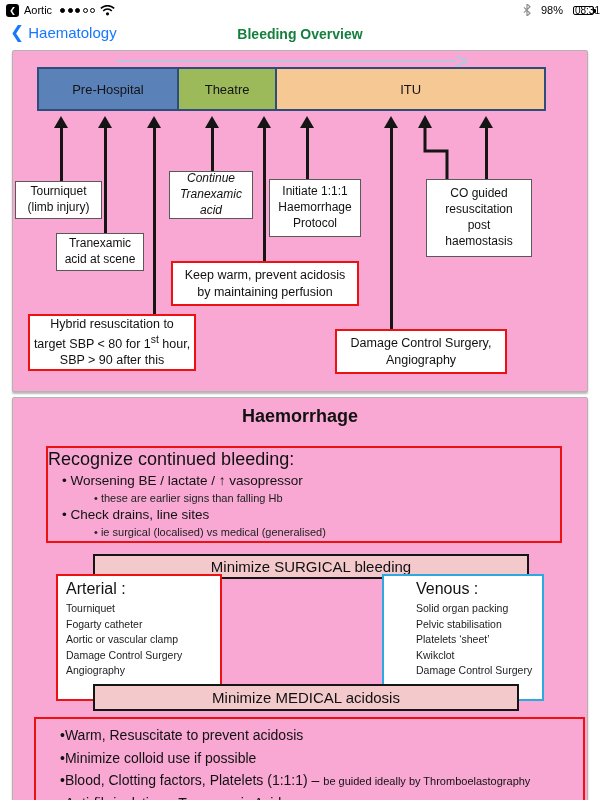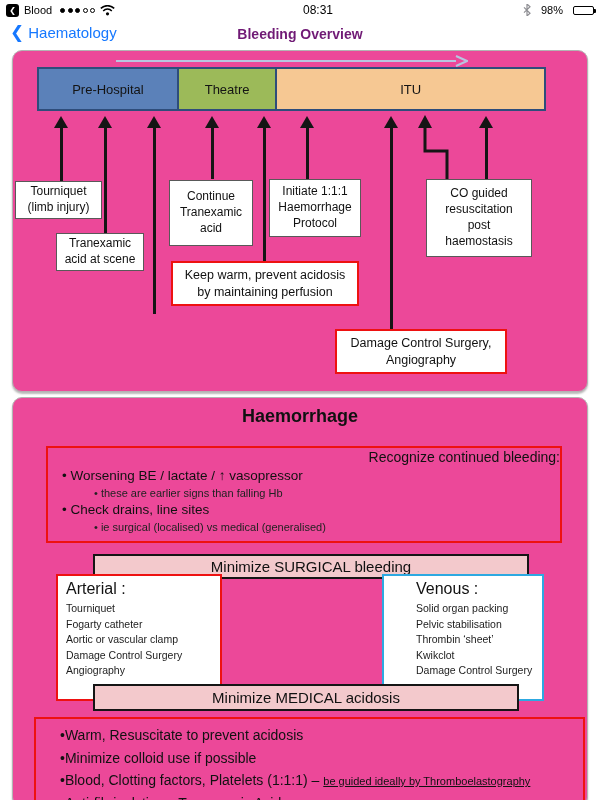--- a/index.html
+++ b/index.html
@@ -8,36 +8,36 @@
 
   
   .statusbar { position:absolute; left:0; top:0; width:600px; height:20px;
                display:flex; align-items:center; padding:0 6px; font-size:11px; color:#000; }
   .sb-left { display:flex; align-items:center; gap:5px; }
   .sb-backapp { width:13px; height:13px; background:#000; border-radius:3px; color:#fff;
                 font-size:8px; display:flex; align-items:center; justify-content:center; }
   .sig { display:flex; align-items:center; gap:2.5px; margin-left:3px; }
   .sig i { width:5px; height:5px; border-radius:50%; border:1px solid #000; display:inline-block; }
   .sig i.f { background:#000; }
-  .sb-time { position:absolute; left:0; right:0; text-align:center; font-size:12px;margin-left:36px; }
+  .sb-time { position:absolute; left:0; right:0; text-align:right; font-size:10px;margin-left:36px; }
   .sb-right { margin-left:auto; display:flex; align-items:center; gap:10px; z-index:2; }
   .batt { position:relative; width:21px; height:9px; border:1px solid #000; border-radius:2px; padding:1px; }
   .batt .fill { height:100%; width:88%; background:#000; border-radius:1px; }
   .batt .tip { position:absolute; right:-3px; top:2.5px; width:2px; height:4px; background:#000; border-radius:0 1px 1px 0; }
 
   
   .navbar { position:absolute; left:0; top:20px; width:600px; height:28px; background:#fff; }
   .nav-back { position:absolute; left:10px; top:4px; display:flex; align-items:center; gap:4px;
               color:#1678ff; font-size:15px; cursor:pointer; }
   .nav-back .chev { font-size:17px; line-height:1; }
   .nav-title { position:absolute; left:0; right:0; top:6px; text-align:center;
-               font-size:14px; font-weight:bold; color:#701a75; }
-
-  
-  .card { position:absolute; background:#ec4899; border:1.5px solid #b3b3b3; border-radius:10px;
+               font-size:14px; font-weight:bold; color:#15803d; }
+
+  
+  .card { position:absolute; background:#f9a8d4; border:1.5px solid #b3b3b3; border-radius:2px;
           box-shadow:0 2px 2px rgba(0,0,0,0.28); }
   .card1 { left:12px; top:50px; width:576px; height:342px; }
   .card2 { left:12px; top:397px; width:576px; height:410px; }
 
   
   .time-arrow { position:absolute; left:103px; top:4px; }
   .stagebar { position:absolute; left:24px; top:16px; width:509px; height:44px;
               border:2px solid #2e4d7b; display:flex; }
   .stage { display:flex; align-items:center; justify-content:center; font-size:13px; color:#141414; }
   .stage + .stage { border-left:2px solid #2e4d7b; }
@@ -53,45 +53,45 @@
   .fbox { position:absolute; background:#fff; border:1.5px solid #595959; display:flex;
           align-items:center; justify-content:center; text-align:center;
           font-size:12px; line-height:1.32; white-space:pre-line; }
   .rbox { border:2px solid #ee1111; font-size:12.5px; }
 
   
   .h-title { position:absolute; top:8px; left:0; right:0; text-align:center;
              font-size:18px; font-weight:bold; }
   .recognize { position:absolute; left:33px; top:48px; width:516px; height:97px;
                border:2px solid #ee1111; padding-top:1px; }
-  .rec-head { text-align:right; font-size:14px; }
+  .rec-head { text-align:left; font-size:18px; }
   .b1 { font-size:13.5px; padding-left:14px; margin-top:3px; }
   .b2 { font-size:11px; padding-left:46px; margin-top:4px; color:#222; }
   .pinkbar { position:absolute; height:25px; border:2px solid #151515; background:#f3c9cc;
              display:flex; align-items:center; justify-content:center; font-size:15px; }
   .pb1 { left:80px; top:156px; width:436px; }
   .pb2 { left:80px; top:286px; width:426px; height:27px; }
   .causebox { position:absolute; top:176px; height:127px; background:#fff; padding:4px 8px; }
   .artbox { left:43px; width:166px; border:2.5px solid #ee1111; }
   .venbox { left:369px; width:162px; border:2.5px solid #2da9e1; }
   .cause-title { font-size:16px; margin-bottom:3px; }
   .cause-item { font-size:10.5px; line-height:15.5px; color:#1c1c1c; }
   .medbox { position:absolute; left:21px; top:319px; width:551px; height:110px;
             border:2px solid #ee1111; padding:6px 0 0 24px; }
   .med-line { font-size:14px; line-height:21.5px; white-space:nowrap; }
-  .med-line .small { font-size:11px;text-decoration:underline; }
+  .med-line .small { font-size:11px; }
 </style>
 </head>
 <body>
 
 <div class="statusbar">
   <div class="sb-time">08:31</div>
   <div class="sb-left">
     <span class="sb-backapp">❮</span>
-    <span>Blood</span>
+    <span>Aortic</span>
     <span class="sig">
       <i class="f"></i>
         <i class="f"></i>
         <i class="f"></i>
         <i></i>
         <i></i>
     </span>
     <svg width="15" height="11" viewBox="0 0 15 11">
       <path d="M0.8 3.4 A9.5 9.5 0 0 1 14.2 3.4" fill="none" stroke="#000" stroke-width="1.5"></path>
       <path d="M3.2 5.9 A6 6 0 0 1 11.8 5.9" fill="none" stroke="#000" stroke-width="1.5"></path>
@@ -163,33 +163,36 @@
 
   <svg style="position:absolute; left:405px; top:63px;" width="40" height="70">
     <polygon points="0,14 14,14 7,1" fill="#151515"></polygon>
     <path d="M7,13 L7,37 L29,37 L29,65" fill="none" stroke="#151515" stroke-width="3"></path>
   </svg>
 
   <div class="fbox" style="left:2px;  top:130px; width:87px; height:38px;">Tourniquet
 (limb injury)</div>
   <div class="fbox" style="left:43px; top:182px; width:88px; height:38px;">Tranexamic
 acid at scene</div>
-  <div class="fbox" style="left:156px; top:129px; width:84px; height:66px;">Continue
+  <div class="fbox" style="left:156px; top:120px; width:84px; height:48px;font-style:italic;">Continue
 Tranexamic
 acid</div>
   <div class="fbox" style="left:256px; top:128px; width:92px; height:58px;">Initiate 1:1:1
 Haemorrhage
 Protocol</div>
   <div class="fbox" style="left:413px; top:128px; width:106px; height:78px;">CO guided
 resuscitation
 post
 haemostasis</div>
 
   <div class="fbox rbox" style="left:158px; top:210px; width:188px; height:45px;">Keep warm, prevent acidosis
 by maintaining perfusion</div>
+  <div class="fbox rbox" style="left:15px; top:263px; width:168px; height:57px;"><span><span>Hybrid resuscitation to
+target SBP &lt; 80 for 1</span><sup>st</sup><span> hour,
+SBP &gt; 90 after this</span></span></div>
   <div class="fbox rbox" style="left:322px; top:278px; width:172px; height:45px;">Damage Control Surgery,
 Angiography</div>
 </div>
 
 <div class="card card2">
   <div class="h-title">Haemorrhage</div>
 
   <div class="recognize">
     <div class="rec-head">Recognize continued bleeding:</div>
     <div class="b1">• Worsening BE / lactate / ↑ vasopressor</div>
@@ -206,21 +209,21 @@
     <div class="cause-item">Fogarty catheter</div>
     <div class="cause-item">Aortic or vascular clamp</div>
     <div class="cause-item">Damage Control Surgery</div>
     <div class="cause-item">Angiography</div>
   </div>
 
   <div class="causebox venbox" style="border-color: rgb(45, 169, 225); padding-left: 32px;">
     <div class="cause-title">Venous :</div>
     <div class="cause-item">Solid organ packing</div>
     <div class="cause-item">Pelvic stabilisation</div>
-    <div class="cause-item">Thrombin ‘sheet’</div>
+    <div class="cause-item">Platelets ‘sheet’</div>
     <div class="cause-item">Kwikclot</div>
     <div class="cause-item">Damage Control Surgery</div>
   </div>
 
   <div class="pinkbar pb2">Minimize MEDICAL acidosis</div>
 
   <div class="medbox">
     <div class="med-line"><span>•Warm, Resuscitate to prevent acidosis</span><span class="small"></span></div>
     <div class="med-line"><span>•Minimize colloid use if possible</span><span class="small"></span></div>
     <div class="med-line"><span>•Blood, Clotting factors, Platelets (1:1:1) – </span><span class="small">be guided ideally by Thromboelastography</span></div>

